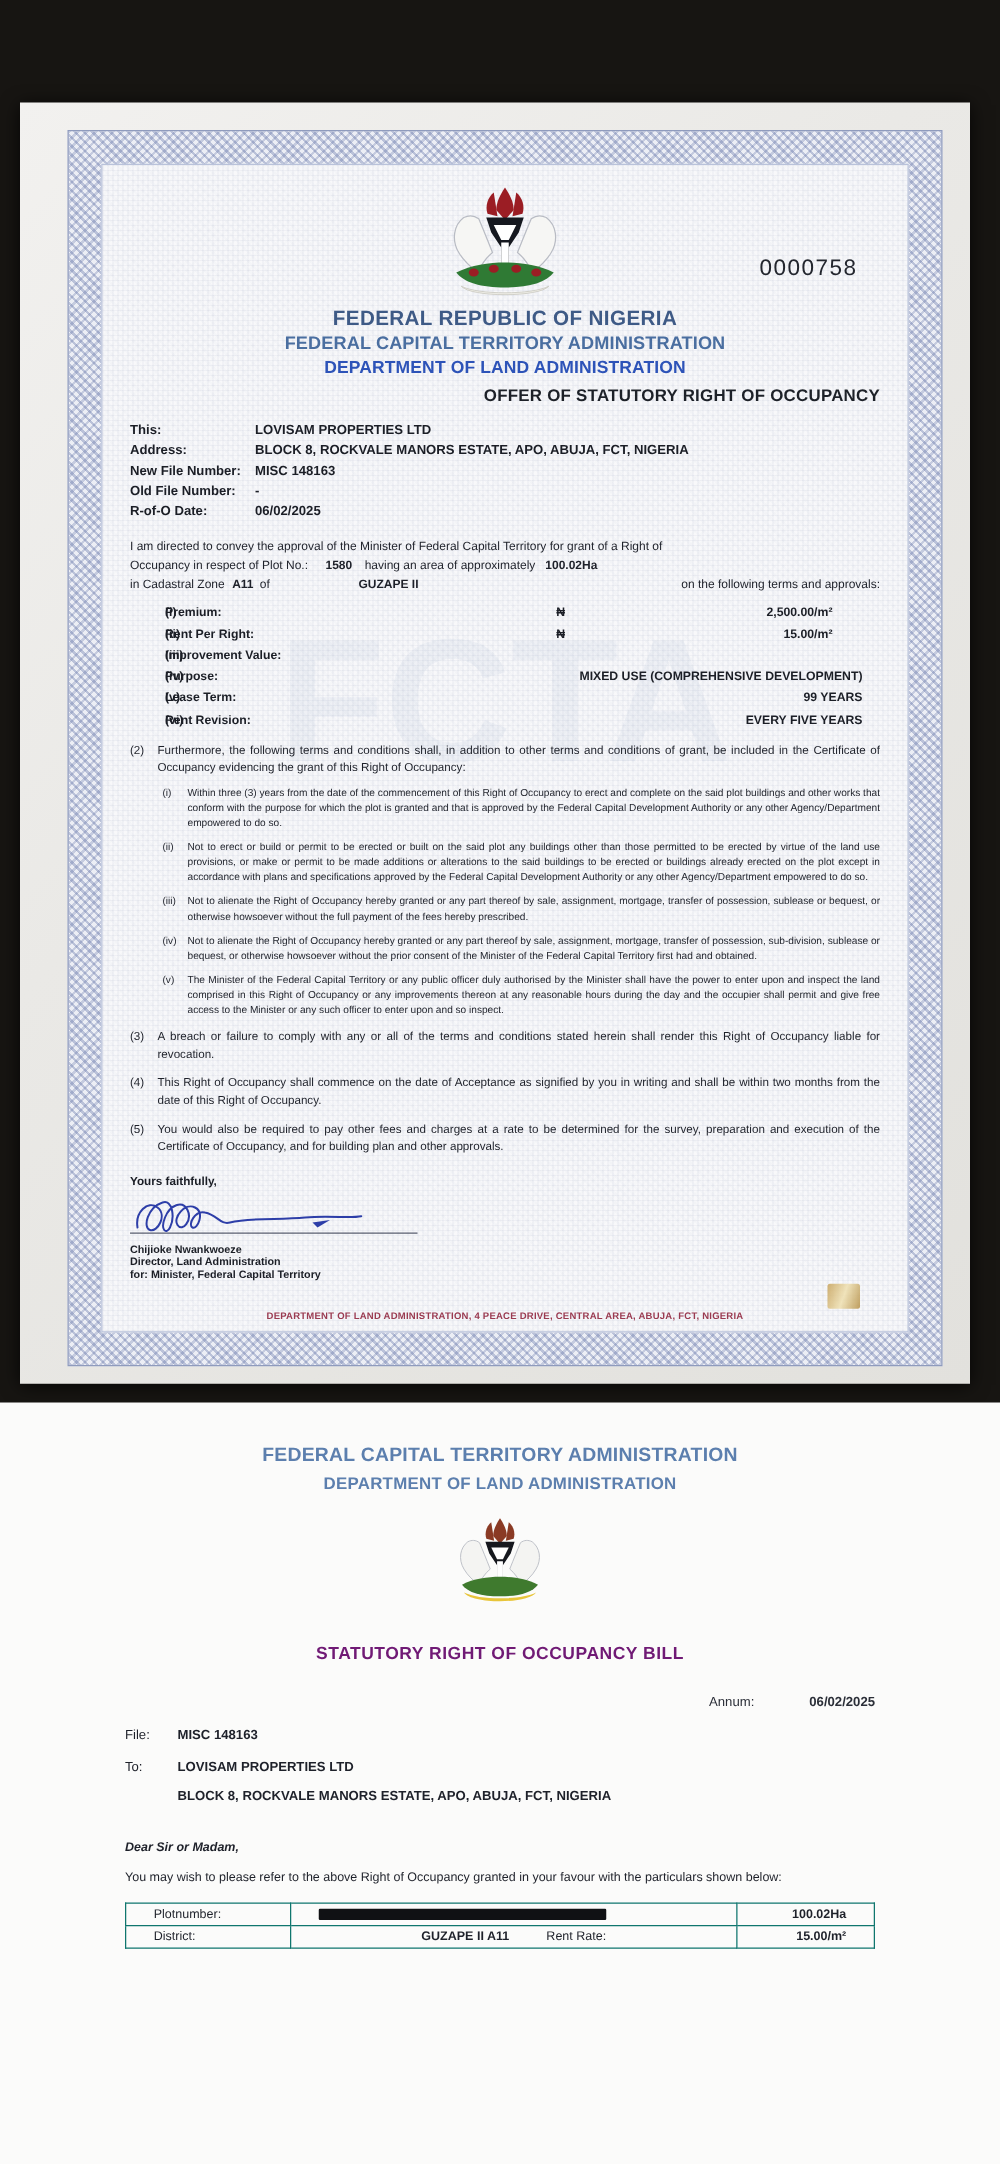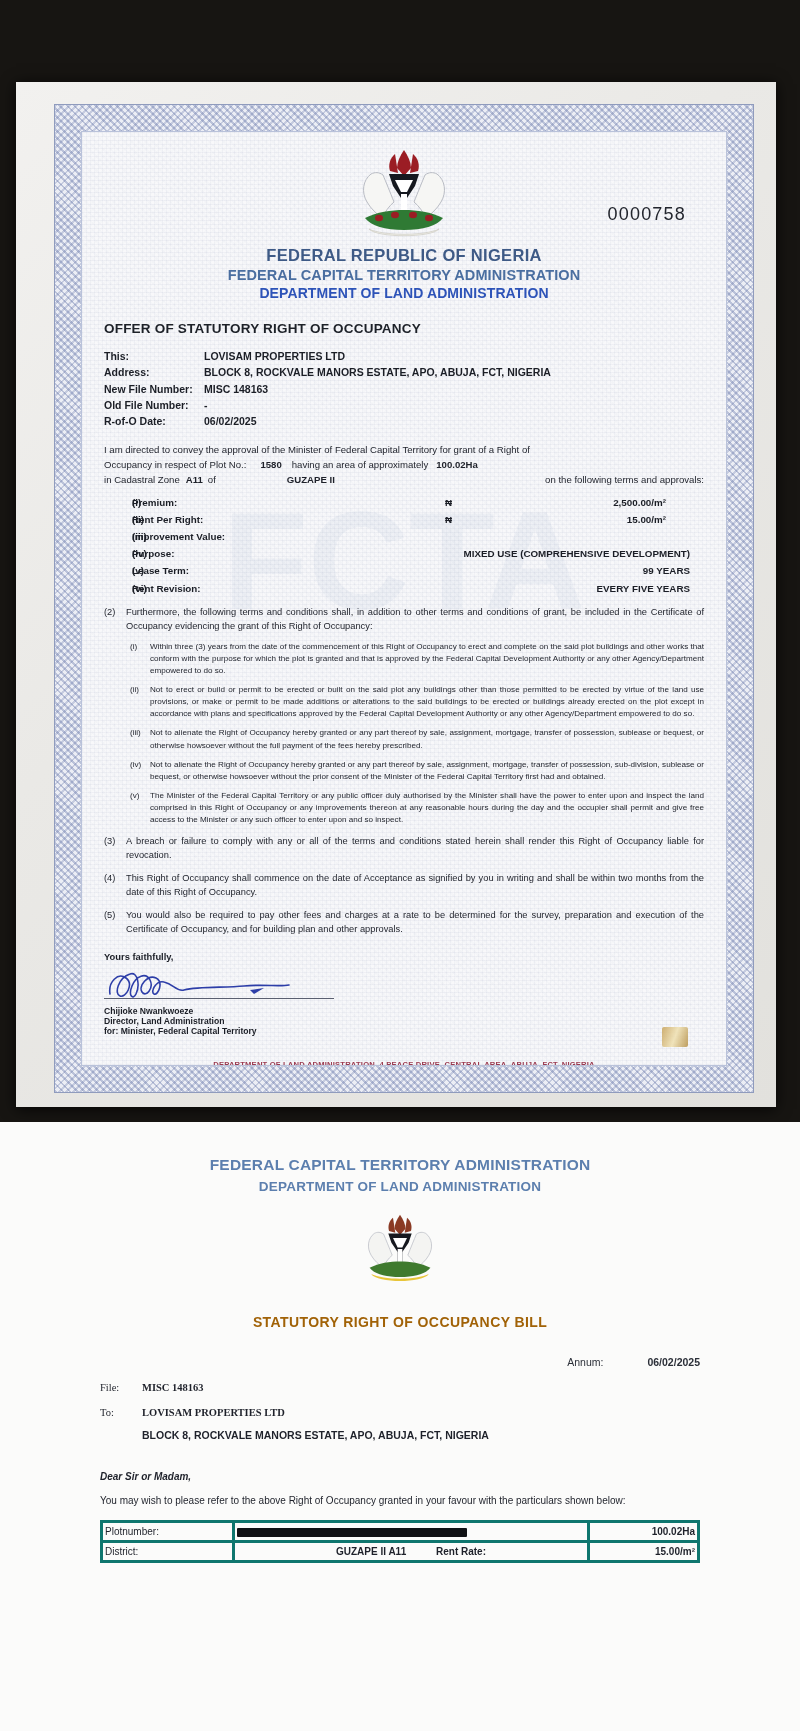--- a/index.html
+++ b/index.html
@@ -46,21 +46,21 @@
   
   .coat{ display:block; margin:0 auto; }
   .serial{
     position:absolute; right:18px; top:58px;
     font-size:18px; letter-spacing:1.2px; color:#23262e; font-weight:400;
   }
 
   .ttl1{ text-align:center; font-size:16.5px; font-weight:bold; color:#3e5a86; letter-spacing:.3px; margin-top:4px;}
   .ttl2{ text-align:center; font-size:14.5px; font-weight:bold; color:#4a6ea0; letter-spacing:.1px; margin-top:2px;}
   .ttl3{ text-align:center; font-size:14px; font-weight:bold; color:#2d53b8; letter-spacing:.1px; margin-top:2px;}
-  .ttl4{ text-align:left; font-size:13.5px; font-weight:bold; color:#1d2128; letter-spacing:.2px; margin-top:20px;}
+  .ttl4{ text-align:right; font-size:13.5px; font-weight:bold; color:#1d2128; letter-spacing:.2px; margin-top:8px;}
 
   .kv{ margin-top:12px; font-size:10.5px; color:#1b1e26; }
   .kv .row{ display:flex; line-height:1.55; }
   .kv .k{ width:100px; font-weight:bold; flex:none; }
   .kv .v{ font-weight:bold; }
 
   .para{ font-size:9.6px; color:#1e212a; line-height:1.55; margin-top:14px; }
   .para .b{ font-weight:bold; }
   .line2{ display:flex; }
   .line3{ display:flex; }
@@ -98,32 +98,32 @@
   }
 
   
   #doc2{
     position:absolute; left:0; top:1122px; width:800px; height:609px;
     background:#fbfbfa; overflow:hidden;
   }
   #doc2 .sheet{ position:relative; padding:34px 100px 0 100px; }
   .b-ttl1{ text-align:center; font-size:15.5px; font-weight:bold; color:#5c7fae; letter-spacing:.2px;}
   .b-ttl2{ text-align:center; font-size:13.5px; font-weight:bold; color:#5c7fae; letter-spacing:.2px; margin-top:5px;}
-  .b-ttl3{ text-align:center; font-size:14px; font-weight:bold; color:#a16207; letter-spacing:.4px; margin-top:26px;}
+  .b-ttl3{ text-align:center; font-size:14px; font-weight:bold; color:#701a75; letter-spacing:.4px; margin-top:26px;}
   .b-date{ display:flex; justify-content:flex-end; margin-top:26px; font-size:10.5px; color:#2b2f38;}
   .b-date .dl{ font-weight:normal; margin-right:44px;}
   .b-date .dv{ font-weight:bold;}
-  .b-row{ display:flex; font-size:10.5px; margin-top:14px; color:#1e212a;font-family:Liberation Serif, serif;}
+  .b-row{ display:flex; font-size:10.5px; margin-top:14px; color:#1e212a;}
   .b-row .bk{ width:42px; flex:none; }
   .b-row .bv{ font-weight:bold; }
   .b-addr{ font-size:10.5px; font-weight:bold; margin-top:11px; padding-left:42px; color:#1e212a;}
   .b-dear{ font-size:10px; font-weight:bold; font-style:italic; margin-top:30px; color:#1e212a;}
   .b-intro{ font-size:10px; margin-top:11px; line-height:1.5; color:#1e212a;}
   .b-table{ width:100%; border-collapse:collapse; margin-top:12px; font-size:10px;}
-  .b-table td{ border:3px solid #0f766e; padding:3px 2px; color:#1e212a;}
+  .b-table td{ border:1px solid #0f766e; padding:3px 22px; color:#1e212a;}
   .b-table td.lab{ width:132px; }
   .b-table td.val{ font-weight:bold; }
   .b-table td.right{ text-align:right; font-weight:bold;}
   .redacted{ display:inline-block; height:9px; background:#101114; border-radius:1px; vertical-align:middle;}
 </style>
 </head>
 <body>
 
 <div id="doc1-photo">
   <div class="photo-paper">
@@ -339,20 +339,20 @@
       <tbody>
           <tr>
         <td class="lab">Plotnumber:</td>
         <td><span class="redacted" style="width:230px"></span></td>
         <td class="right" style="width:110px">100.02Ha</td>
       </tr>
       <tr>
         <td class="lab">District:</td>
         <td class="val" style="text-align:center">
           <span>GUZAPE II A11</span>
-          <span style="margin-left:27px;font-weight:bold">Rent Rate:</span>
+          <span style="margin-left:27px;font-weight:normal">Rent Rate:</span>
         </td>
         <td class="right">15.00/m²</td>
       </tr>
     </tbody>
       </table>
   </div>
 </div>
 
 </body></html>

